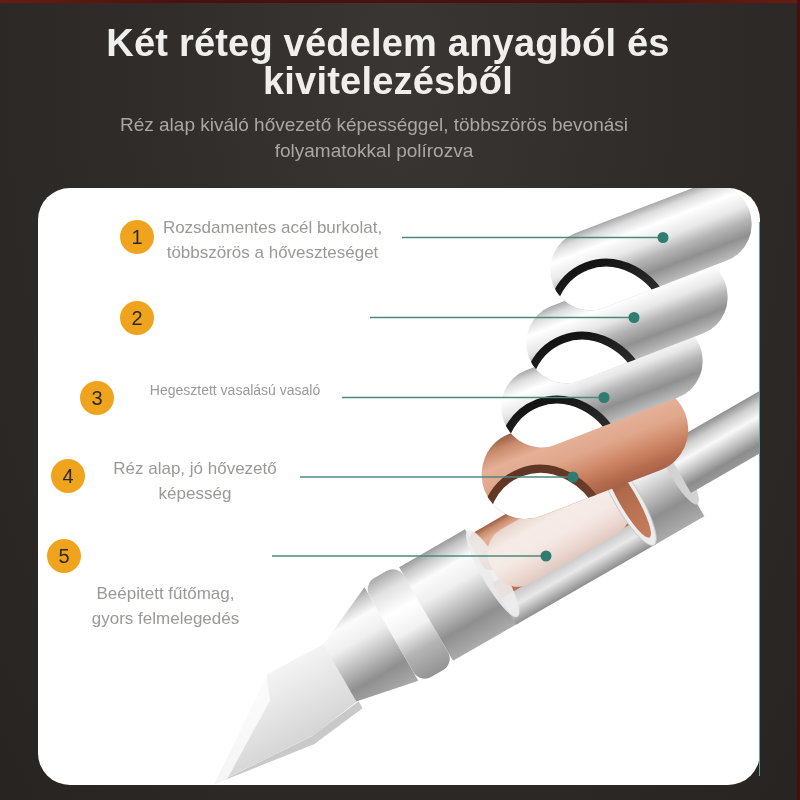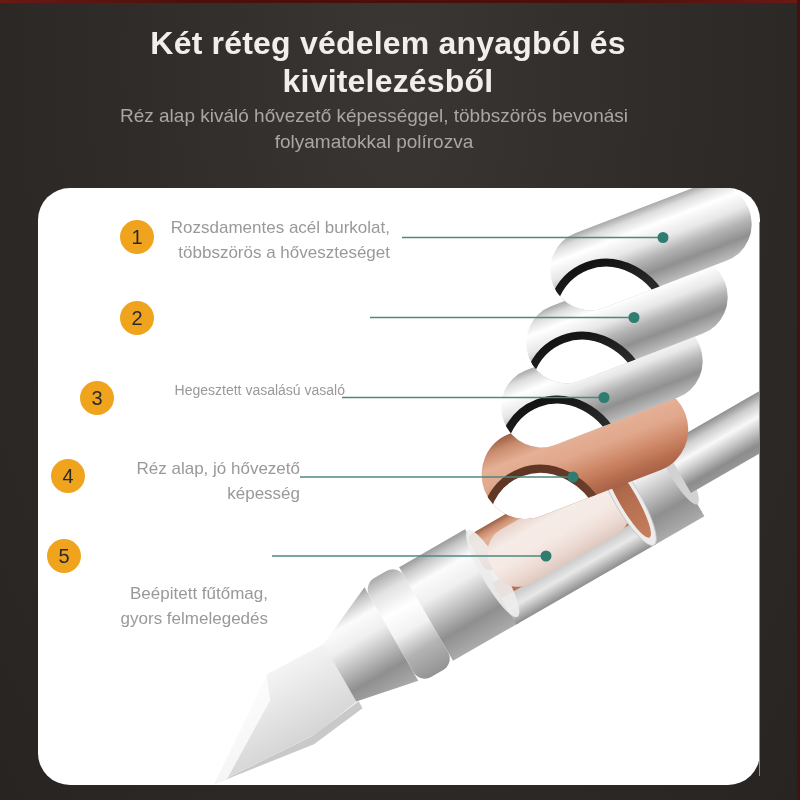--- a/index.html
+++ b/index.html
@@ -3,29 +3,29 @@
 <meta charset="utf-8">
 <style>
   html,body{margin:0;padding:0;background:#1c1a19;}
   .stage{position:relative;width:800px;height:800px;overflow:hidden;
     background:radial-gradient(ellipse at 50% 8%, #3a3633 0%, #2f2c2a 45%, #272422 100%);
     font-family:"Liberation Sans", sans-serif;}
   .edge-top{position:absolute;left:0;top:0;width:800px;height:3px;
     background:linear-gradient(90deg,#6b1a14,#4a100c 25%,#4a100c 75%,#6b1a14);z-index:10;}
   .edge-right{position:absolute;right:0;top:0;width:3px;height:800px;background:#451010;z-index:10;}
   .header{position:absolute;left:0;top:24px;width:748px;text-align:center;z-index:2;}
-  .title{font-size:32px;line-height:38px;font-weight:600;color:#f1efed;letter-spacing:.2px;padding-left:28px;}
-  .subtitle{margin-top:3px;font-size:19px;line-height:26px;font-weight:400;color:#a9a7a5;}
+  .title{font-size:38px;line-height:38px;font-weight:600;color:#f1efed;letter-spacing:.2px;padding-left:28px;}
+  .subtitle{margin-top:12px;font-size:19px;line-height:26px;font-weight:400;color:#a9a7a5;}
   .card{position:absolute;left:38px;top:188px;width:722px;height:597px;background:#ffffff;
     border-radius:32px;overflow:hidden;z-index:1;}
   .card svg{position:absolute;left:0;top:0;}
   .overlay{position:absolute;left:0;top:0;z-index:3;pointer-events:none;}
   .badge{position:absolute;width:34px;height:34px;border-radius:50%;background:#f0a41e;
     color:#2a2a2a;font-size:20px;line-height:34px;text-align:center;z-index:4;}
-  .callout-text{position:absolute;text-align:right;color:#9b9998;z-index:4;}
+  .callout-text{position:absolute;text-align:center;color:#9b9998;z-index:4;}
   .ct-lg{font-size:17px;line-height:25px;}
   .ct-sm{font-size:14px;line-height:19px;}
   .b1{left:120px;top:220px;} .b2{left:120px;top:301px;} .b3{left:80px;top:381px;}
   .b4{left:51px;top:459px;}  .b5{left:47px;top:539px;}
   .c1{left:155px;top:215px;width:235px;}
   .c2{left:160px;top:300px;width:220px;}
   .c3{left:125px;top:381px;width:220px;}
   .c4{left:90px;top:456px;width:210px;}
   .c5{left:63px;top:536px;width:205px;margin-top:45px;}
 </style>

